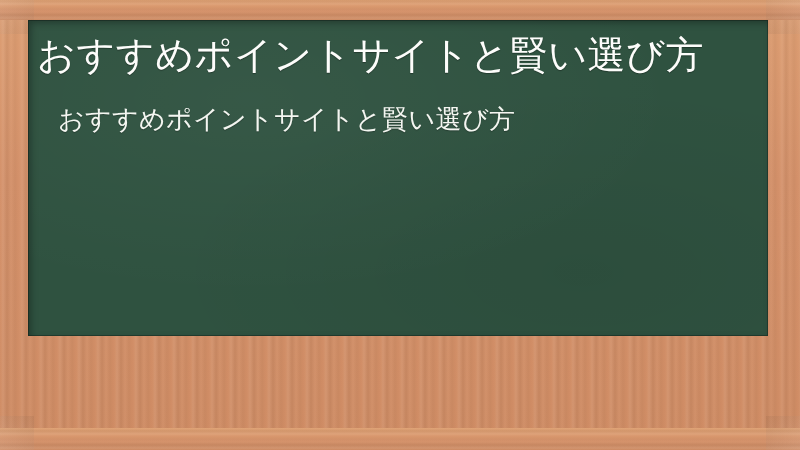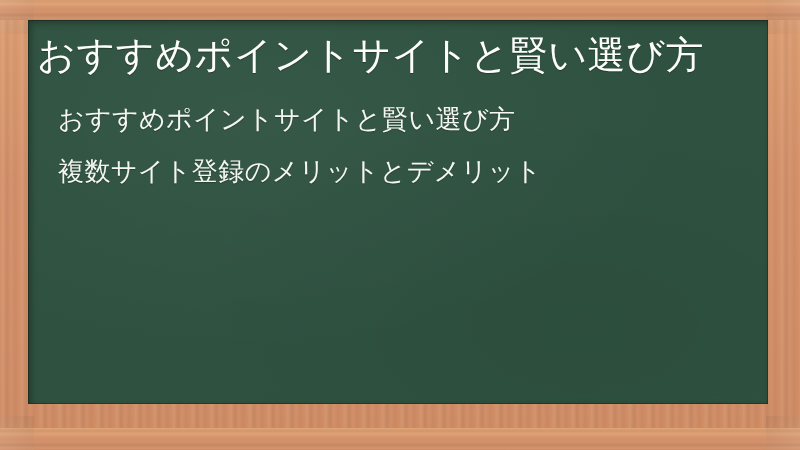--- a/index.html
+++ b/index.html
@@ -68,21 +68,21 @@
   .miter.tr { top: 0; right: 0; transform: scaleX(-1); }
   .miter.bl { bottom: 0; left: 0; transform: scaleY(-1); }
   .miter.br { bottom: 0; right: 0; transform: scale(-1,-1); }
 
   
   .board {
     position: absolute;
     left: 28px;
     top: 20px;
     width: 740px;
-    height: 384px;
+    height: 316px;
     background:
       radial-gradient(ellipse at 30% 25%, rgba(255,255,255,0.035) 0%, rgba(255,255,255,0.0) 60%),
       radial-gradient(ellipse at 75% 80%, rgba(0,0,0,0.06) 0%, rgba(0,0,0,0.0) 55%),
       #2f5240;
     box-shadow:
       inset 0 0 0 1px rgba(0,0,0,0.25),
       inset 3px 3px 7px rgba(0,0,0,0.30);
     overflow: hidden;
   }
 
@@ -141,19 +141,18 @@
   <div class="miter tr"></div>
   <div class="miter bl"></div>
   <div class="miter br"></div>
 
   <div class="board">
 
     <div class="board-title">おすすめポイントサイトと賢い選び方</div>
 
     <div class="board-lines">
       <div class="board-line">おすすめポイントサイトと賢い選び方</div>
-      <div class="board-line">複数サイト登録のメリットとデメリット</div>
     </div>
 
     <div class="chalk"></div>
 
   </div>
 </div>
 
 </body></html>

